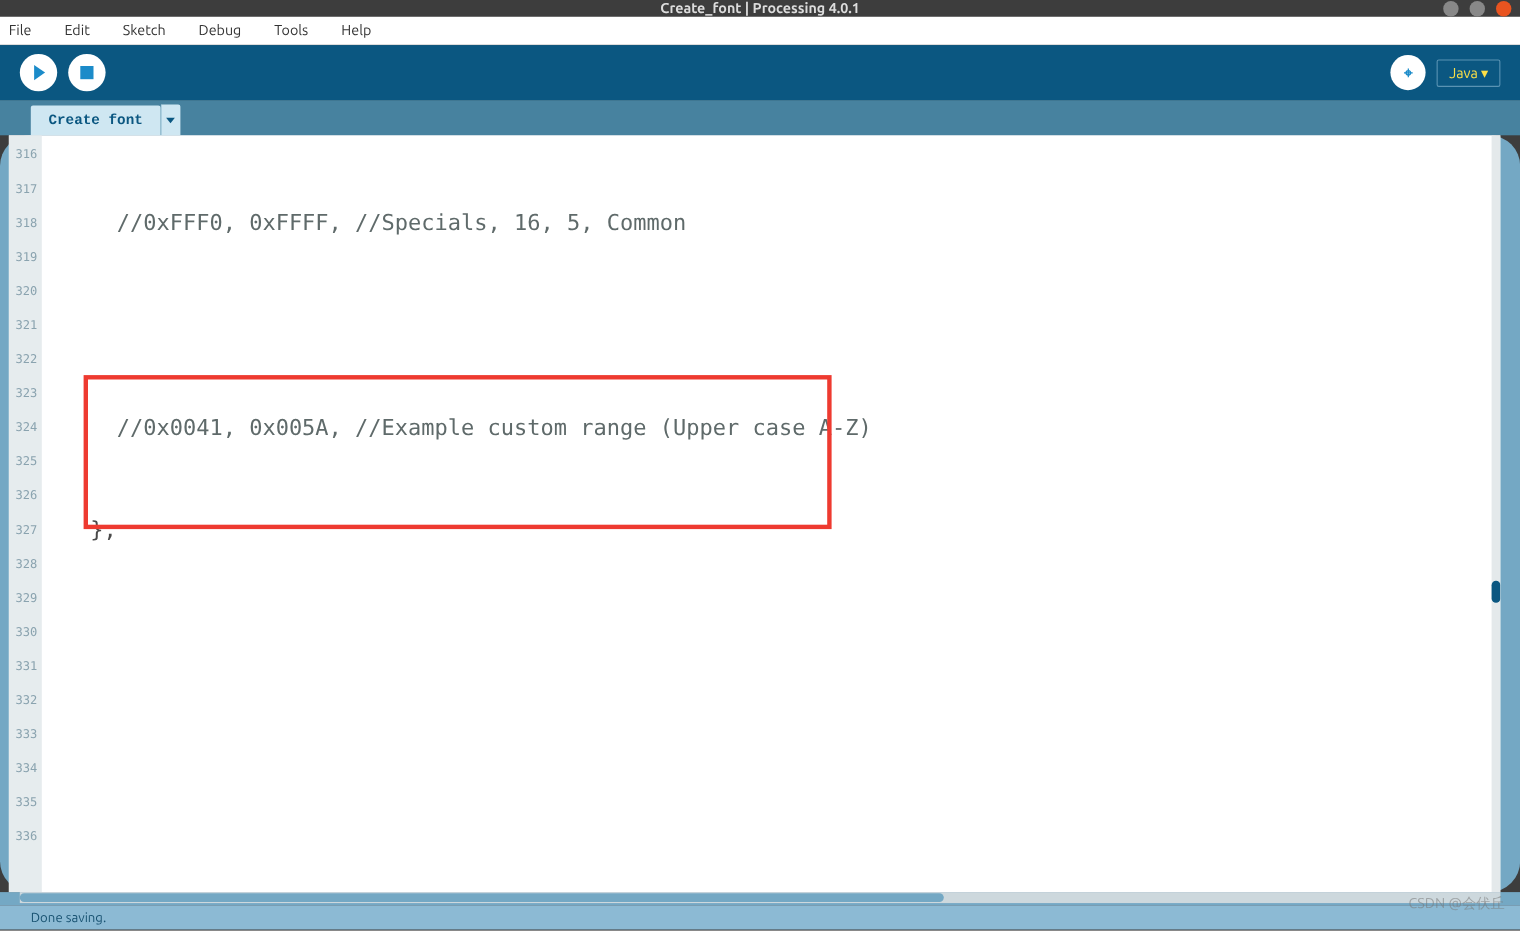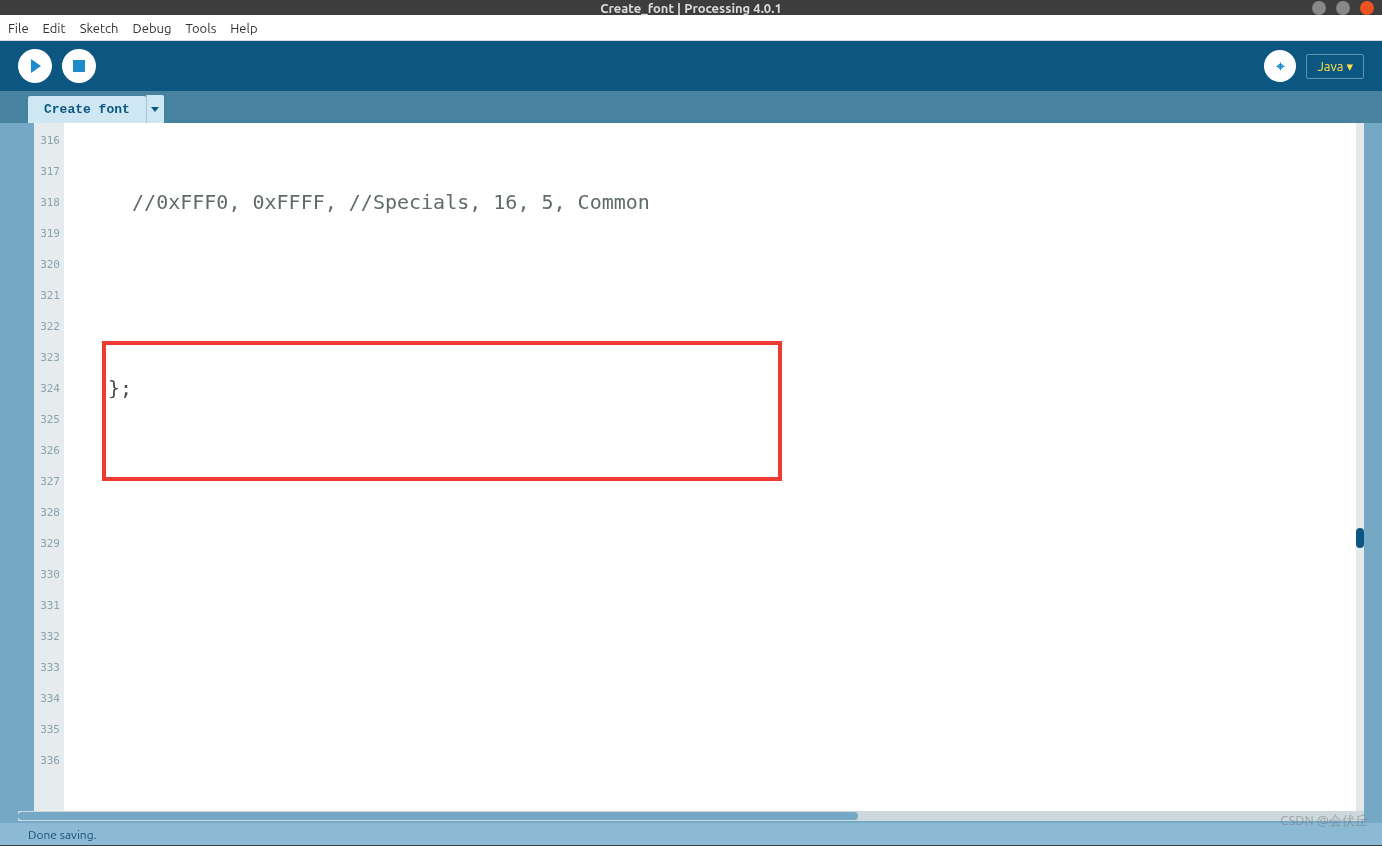--- a/index.html
+++ b/index.html
@@ -36,21 +36,21 @@
     }
     .tb-min { background: #888; }
     .tb-max { background: #888; }
     .tb-close { background: #e95420; }
     .menubar {
       height: 26px;
       background: #ffffff;
       display: flex;
       align-items: center;
       padding: 0 8px;
-      gap: 14px;
+      gap: 30px;
       border-bottom: 1px solid #ddd;
       color: #333;
       font-size: 13px;
     }
     .menubar span { cursor: pointer; }
     .toolbar {
       height: 50px;
       background: #0b5781;
       display: flex;
       align-items: center;
@@ -124,23 +124,24 @@
       margin-top: 4px;
     }
     .chevron {
       width: 0; height: 0;
       border-left: 4px solid transparent;
       border-right: 4px solid transparent;
       border-top: 5px solid #0b5781;
     }
     .editor-wrap {
       background: #74a8c4;
-      padding: 0 18px 0 34px;
+      padding: 0 18px 0 8px;
       height: calc(846px - 28px - 26px - 50px - 32px - 22px);
       position: relative;
+      border-radius: 28px;
     }
     .editor {
       background: #fff;
       height: 100%;
       display: flex;
       position: relative;
       overflow: hidden;
     }
     .gutter {
       width: 30px;
@@ -282,20 +283,21 @@
       <div>331</div>
       <div>332</div>
       <div>333</div>
       <div>334</div>
       <div>335</div>
       <div>336</div>
     </div>
     <div class="code">
       <div class="code-line">  //0xFFF0, 0xFFFF, //Specials, 16, 5, Common</div>
       <div class="code-line"></div>
+      <div class="code-line">  //0x0041, 0x005A, //Example custom range (Upper case A-Z)</div>
       <div class="code-line text-norm">};</div>
       <div class="code-line"></div>
       
       
       
       
       
       
       
       

